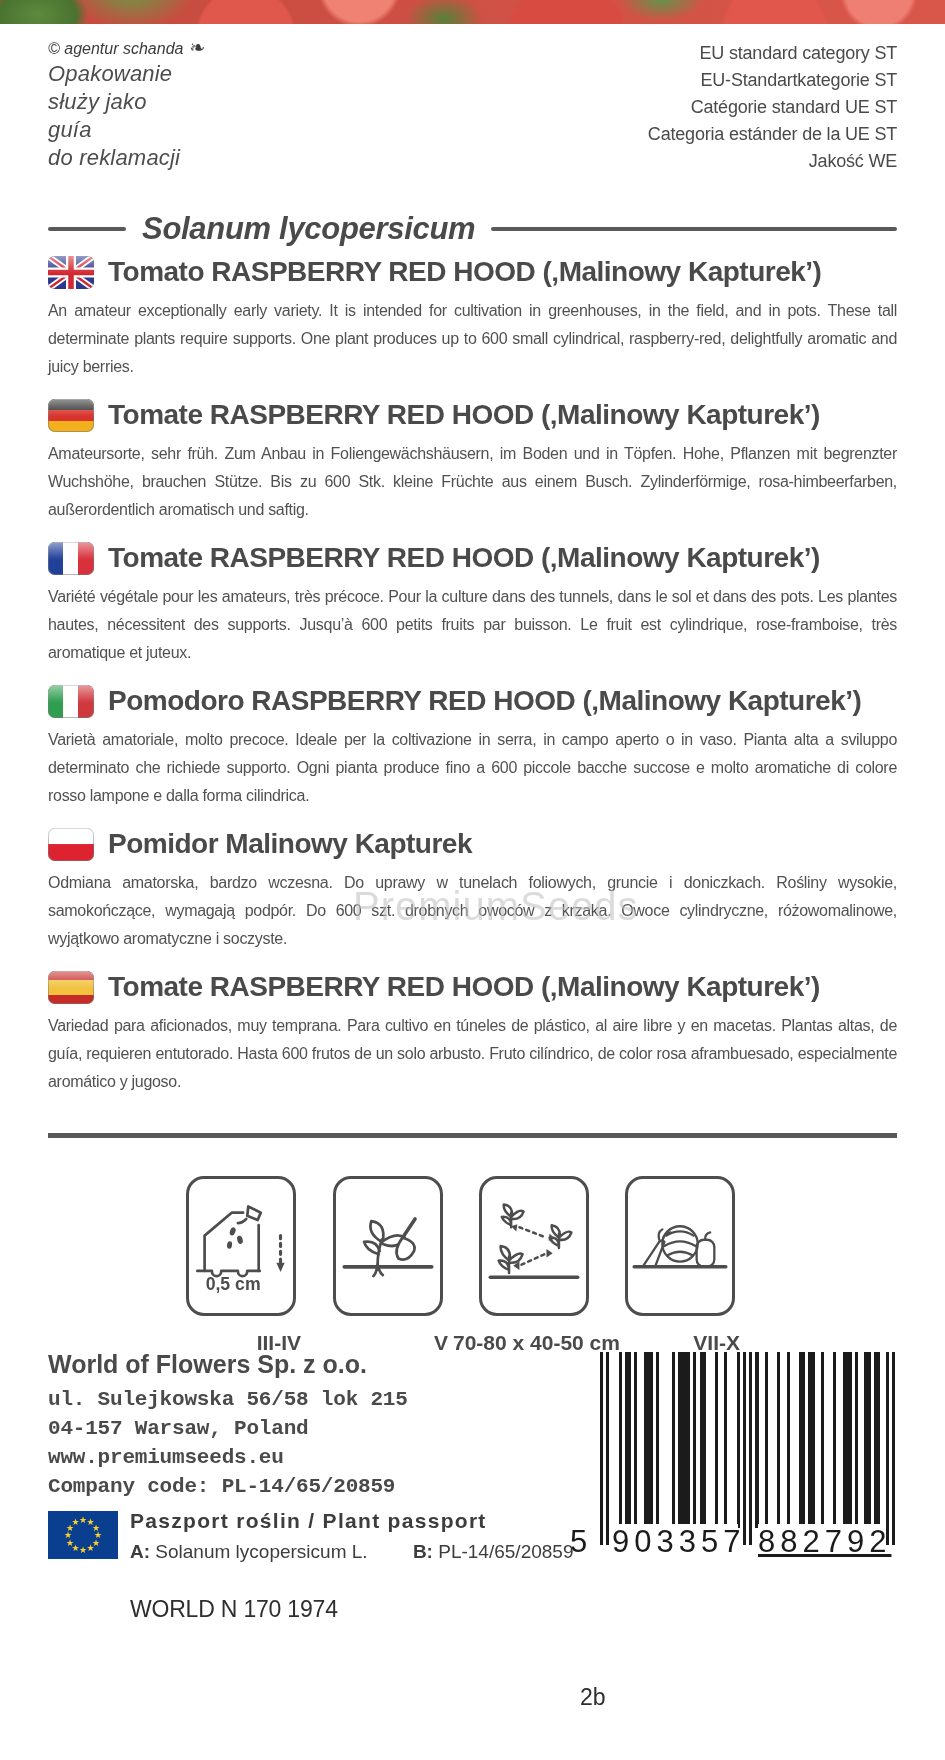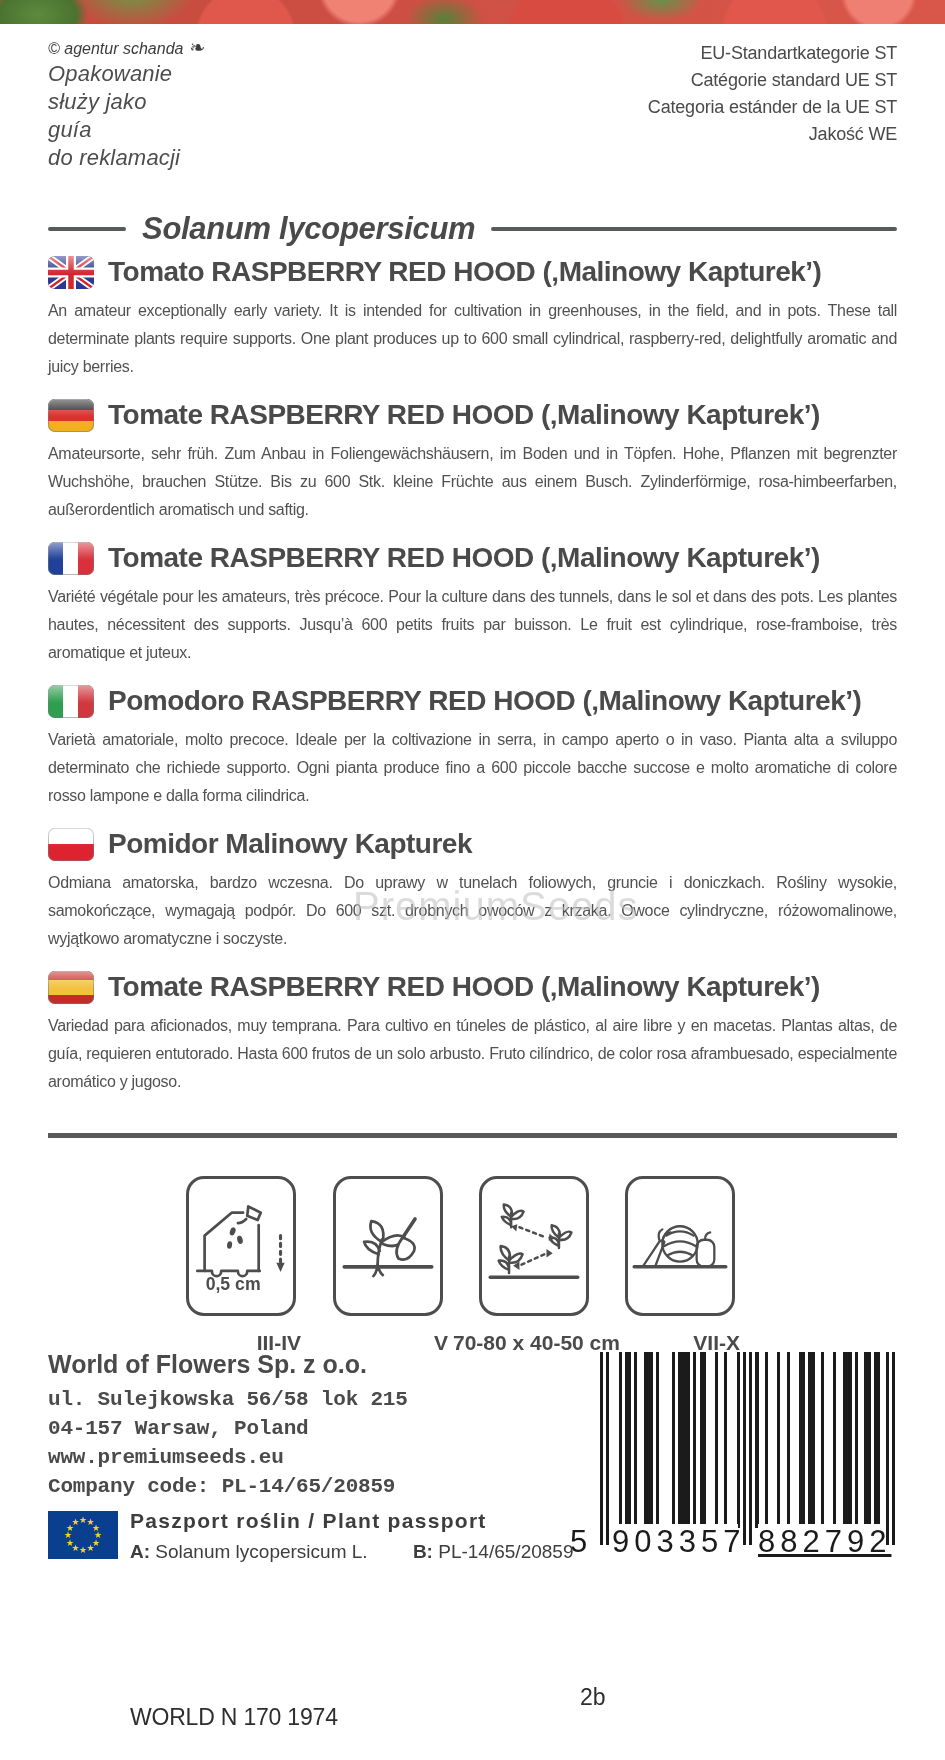--- a/index.html
+++ b/index.html
@@ -90,21 +90,21 @@
   .bc-right{left:158px;width:126px;text-align:center;text-decoration:underline;}
 
   .passport{position:absolute;left:48px;top:1509px;}
   .pp-flag{position:absolute;left:0;top:2px;width:70px;height:48px;}
   .pp-texts{margin-left:82px;}
   .pp-title{font-size:21px;font-weight:bold;letter-spacing:1.3px;color:#3d3d3d;}
   .pp-line{margin-top:8px;font-size:19px;color:#3d3d3d;}
   .pp-line b{font-weight:bold;}
   .pp-b{margin-left:40px;}
 
-  .footer-left{position:absolute;left:130px;top:1704px;font-size:23px;color:#2e2e2e;letter-spacing:-.2px;}
+  .footer-left{position:absolute;left:130px;top:1596px;font-size:23px;color:#2e2e2e;letter-spacing:-.2px;}
   .footer-right{position:absolute;left:580px;top:1684px;font-size:23px;color:#2e2e2e;}
 </style>
 </head>
 <body>
 
 <div id="page">
 
   <div class="photo-strip"></div>
 
   <div class="credit">
@@ -112,20 +112,21 @@
   </div>
 
   <div class="claim">
     <div>Opakowanie</div>
     <div>służy jako</div>
     <div>guía</div>
     <div>do reklamacji</div>
   </div>
 
   <div class="eu-cat">
+    <div>EU standard category ST</div>
     <div>EU-Standartkategorie ST</div>
     <div>Catégorie standard UE ST</div>
     <div>Categoria estánder de la UE ST</div>
     <div>Jakość WE</div>
   </div>
 
   <div class="species-row">
     <span class="dash left"></span>
     <span class="species-title">Solanum lycopersicum</span>
     <span class="dash right"></span>

